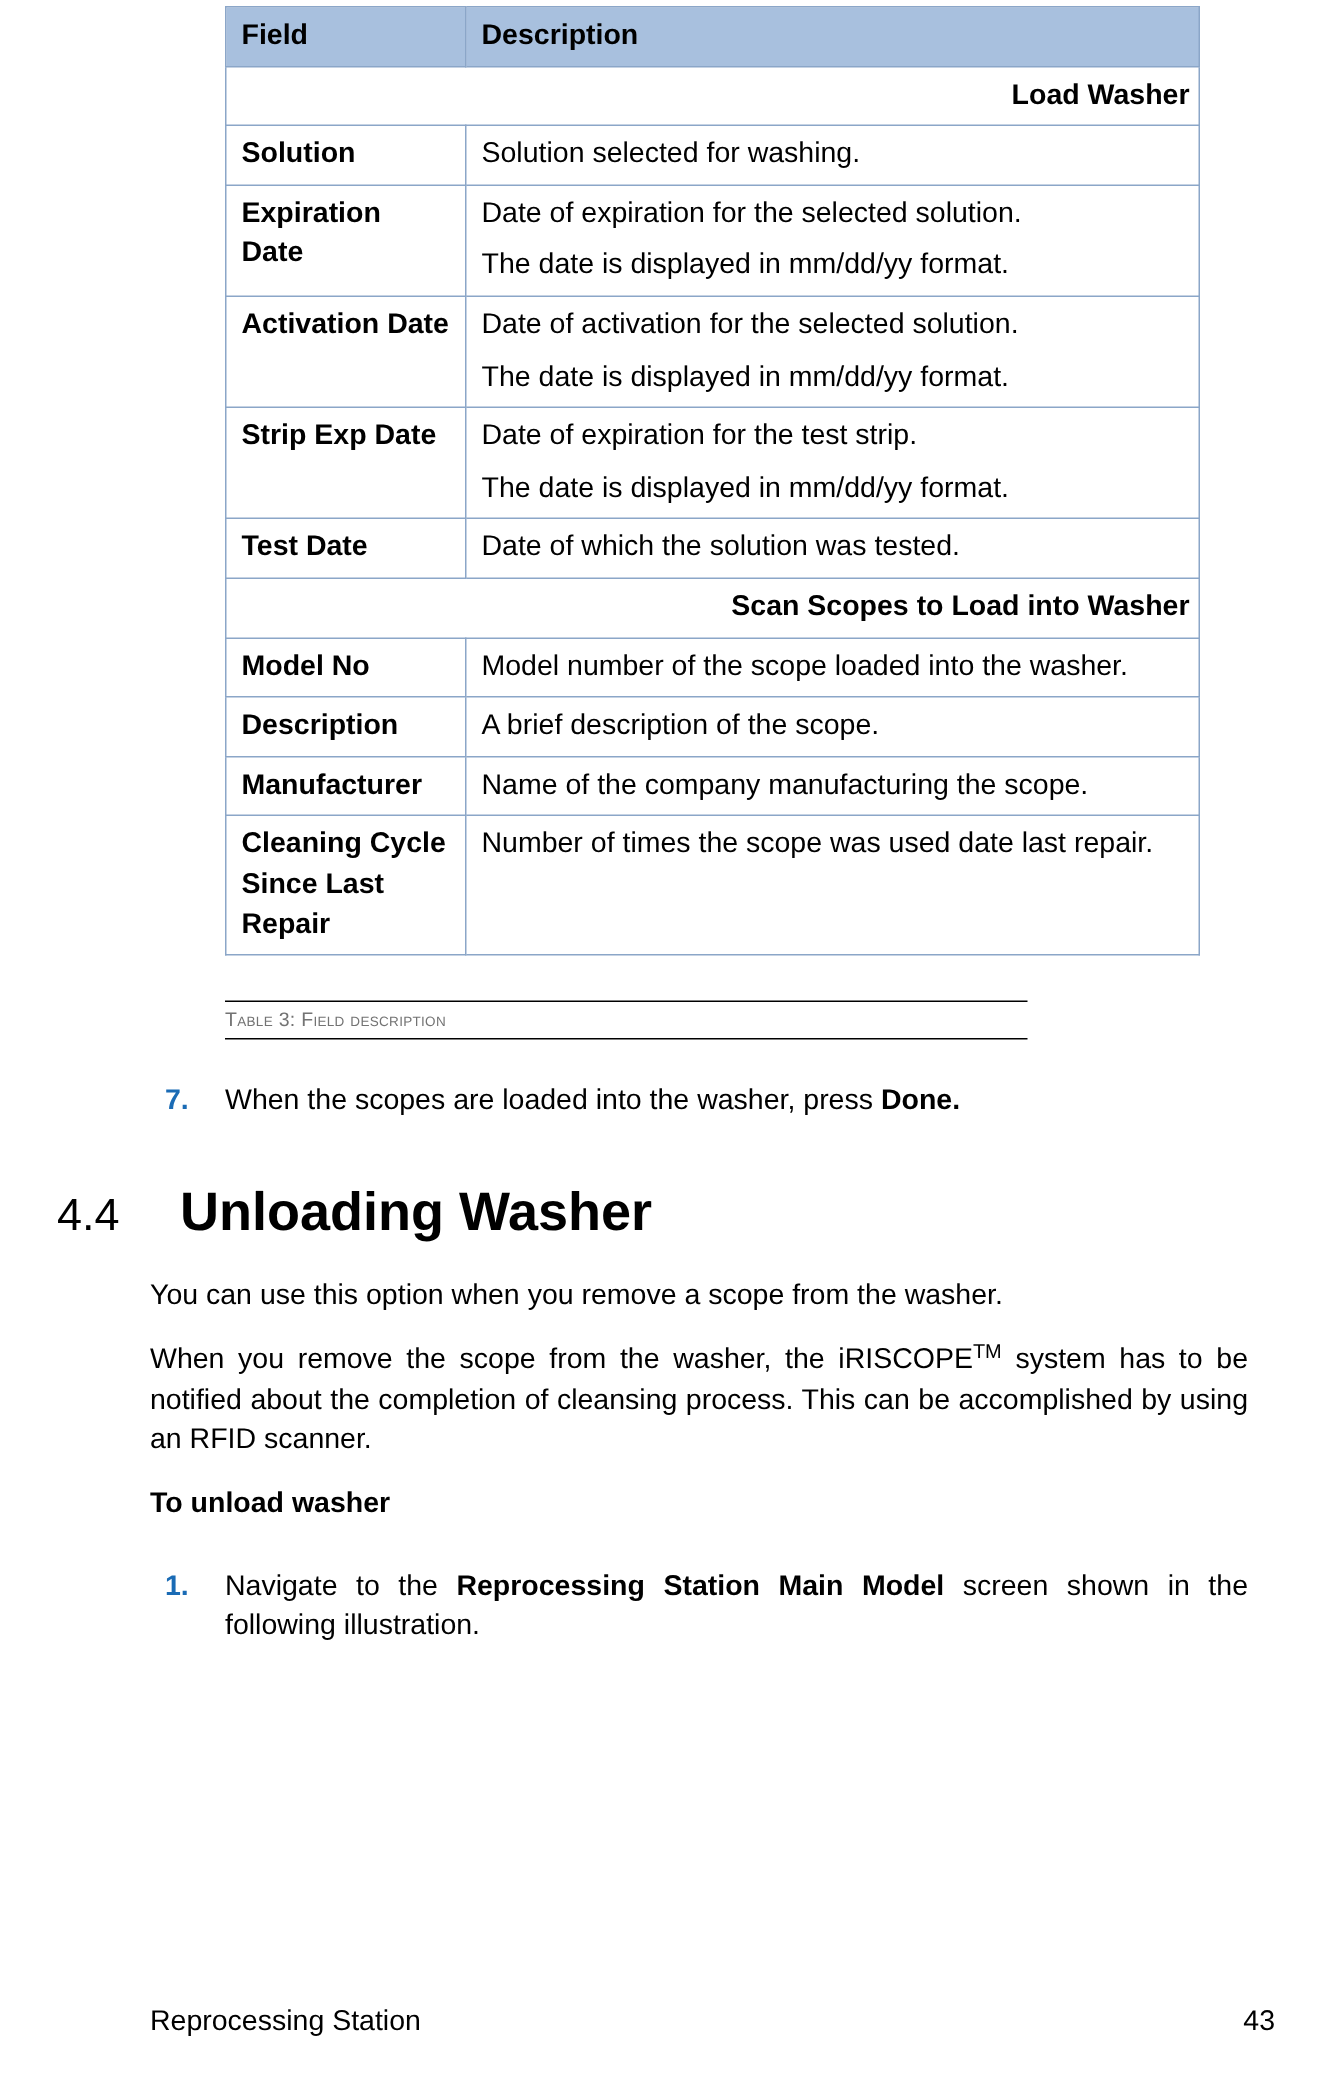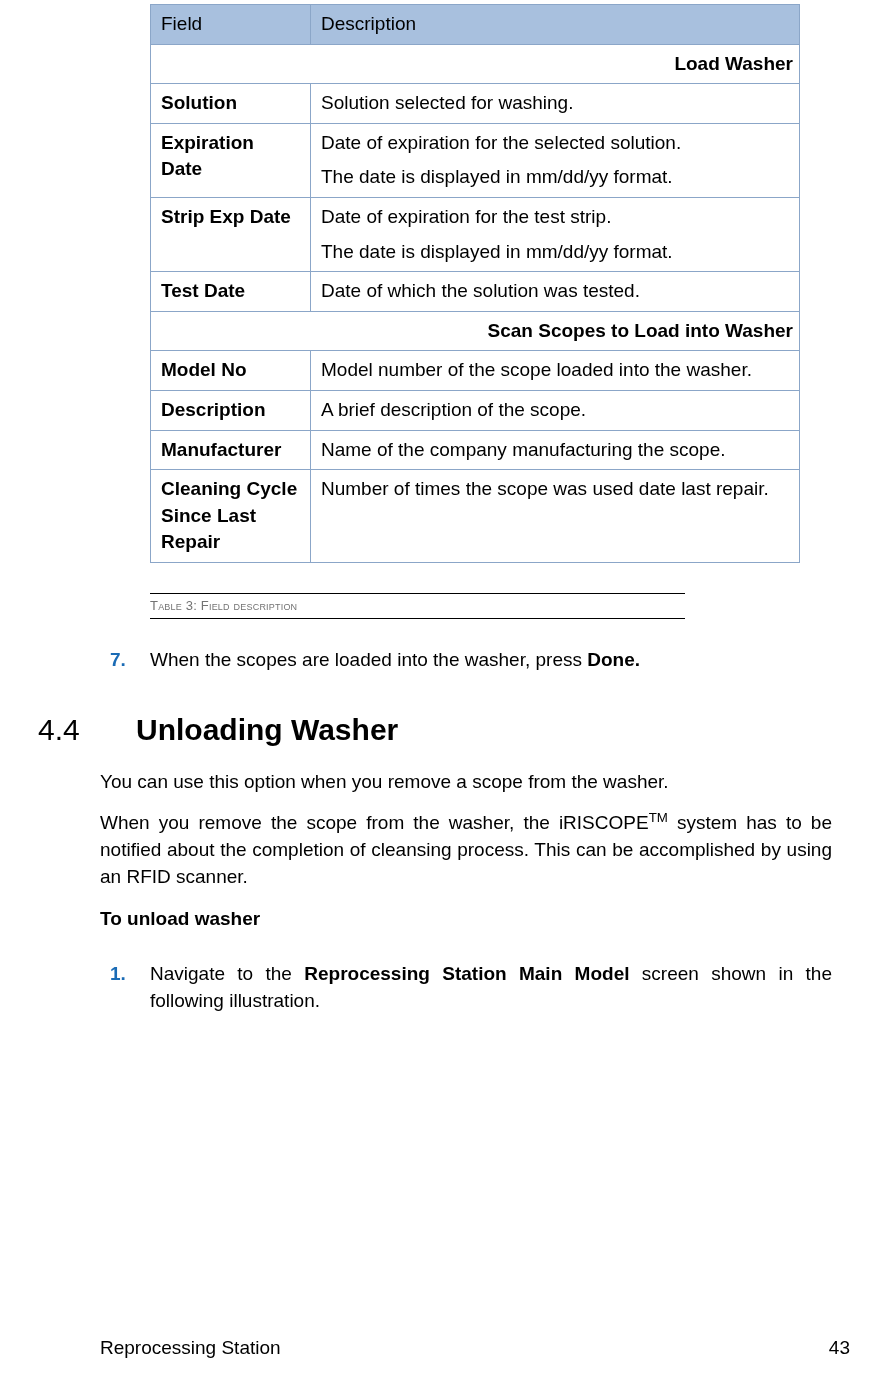--- a/index.html
+++ b/index.html
@@ -22,21 +22,21 @@
     }
     table th, table td {
       border: 1px solid #8ba6c8;
       padding: 6px 10px;
       text-align: left;
       vertical-align: top;
       font-size: 19px;
     }
     table th {
       background: #a8c0de;
-      font-weight: normal;
+      font-weight: bold;
     }
     table th.field-col { width: 160px; }
     table td.field-name { font-weight: bold; width: 160px; }
     table td.section-header {
       font-weight: bold;
       text-align: right;
       padding: 6px;
     }
     td p + p { margin-top: 8px; }
     .caption-wrapper {
@@ -61,25 +61,25 @@
       font-weight: bold;
       width: 40px;
       flex-shrink: 0;
       font-size: 19px;
     }
     .step-body { flex: 1; text-align: justify; }
     .step-body b { font-weight: bold; }
     .section {
       display: flex;
       align-items: baseline;
-      gap: 36px;
+      gap: 20px;
       margin: 35px 0 18px 0;
     }
     .section-number { font-size: 30px; font-weight: normal; min-width: 62px; }
-    .section-title { font-size: 30px; font-weight: bold; }
+    .section-title { font-size: 36px; font-weight: bold; }
     .body-text { margin: 0 0 14px 0; text-align: justify; }
     .sub-heading { font-weight: bold; margin: 16px 0 28px 0; }
     sup { font-size: 0.7em; }
     .footer {
       position: absolute;
       bottom: 34px;
       left: 100px;
       right: 32px;
       display: flex;
       justify-content: space-between;
@@ -101,20 +101,27 @@
       <td colspan="2" class="section-header">Load Washer</td>
     </tr>
     <tr>
       <td class="field-name">Solution</td>
       <td>Solution selected for washing.</td>
     </tr>
     <tr>
       <td class="field-name">Expiration Date</td>
       <td>
         <p>Date of expiration for the selected solution.</p>
+        <p>The date is displayed in mm/dd/yy format.</p>
+      </td>
+    </tr>
+    <tr>
+      <td class="field-name">Activation Date</td>
+      <td>
+        <p>Date of activation for the selected solution.</p>
         <p>The date is displayed in mm/dd/yy format.</p>
       </td>
     </tr>
     <tr>
       <td class="field-name">Strip Exp Date</td>
       <td>
         <p>Date of expiration for the test strip.</p>
         <p>The date is displayed in mm/dd/yy format.</p>
       </td>
     </tr>

